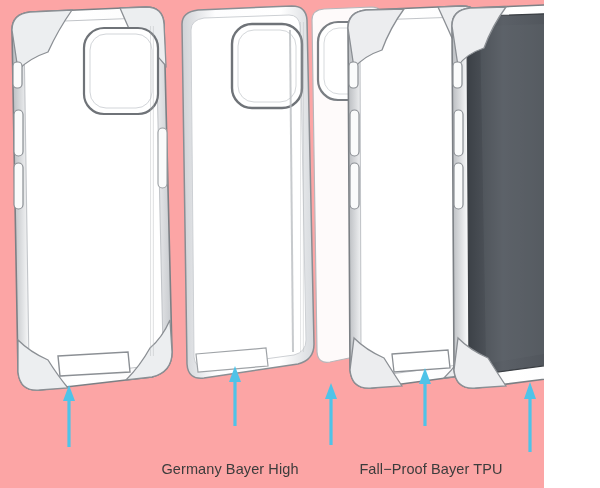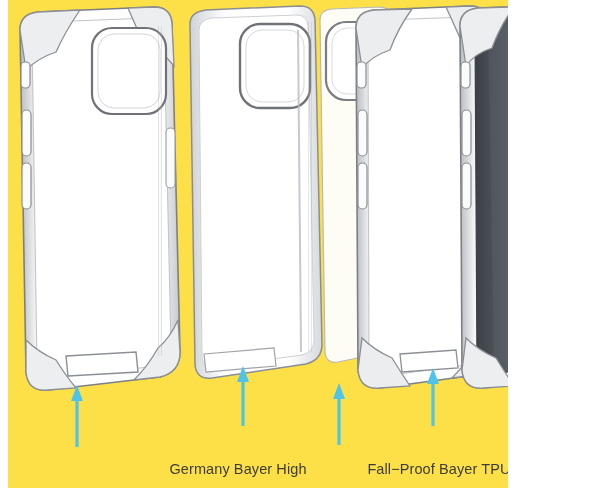--- a/index.html
+++ b/index.html
@@ -3,26 +3,25 @@
 <meta charset="utf-8">
 <title>Phone Case Layers Infographic</title>
 <style>
   html, body {
     margin: 0;
     padding: 0;
     background: #ffffff;
   }
   #stage {
     position: relative;
-    width: 500px;
+    width: 544px;
     height: 488px;
-    background: #fde047;
+    background: #fca5a5;
     overflow: hidden;
     font-family: "Liberation Sans", sans-serif;
-    margin-left: 8px;
     -webkit-font-smoothing: antialiased;
   }
 
   
   .parts-svg {
     position: absolute;
     left: 0;
     top: 0;
     width: 600px;
     height: 420px;

